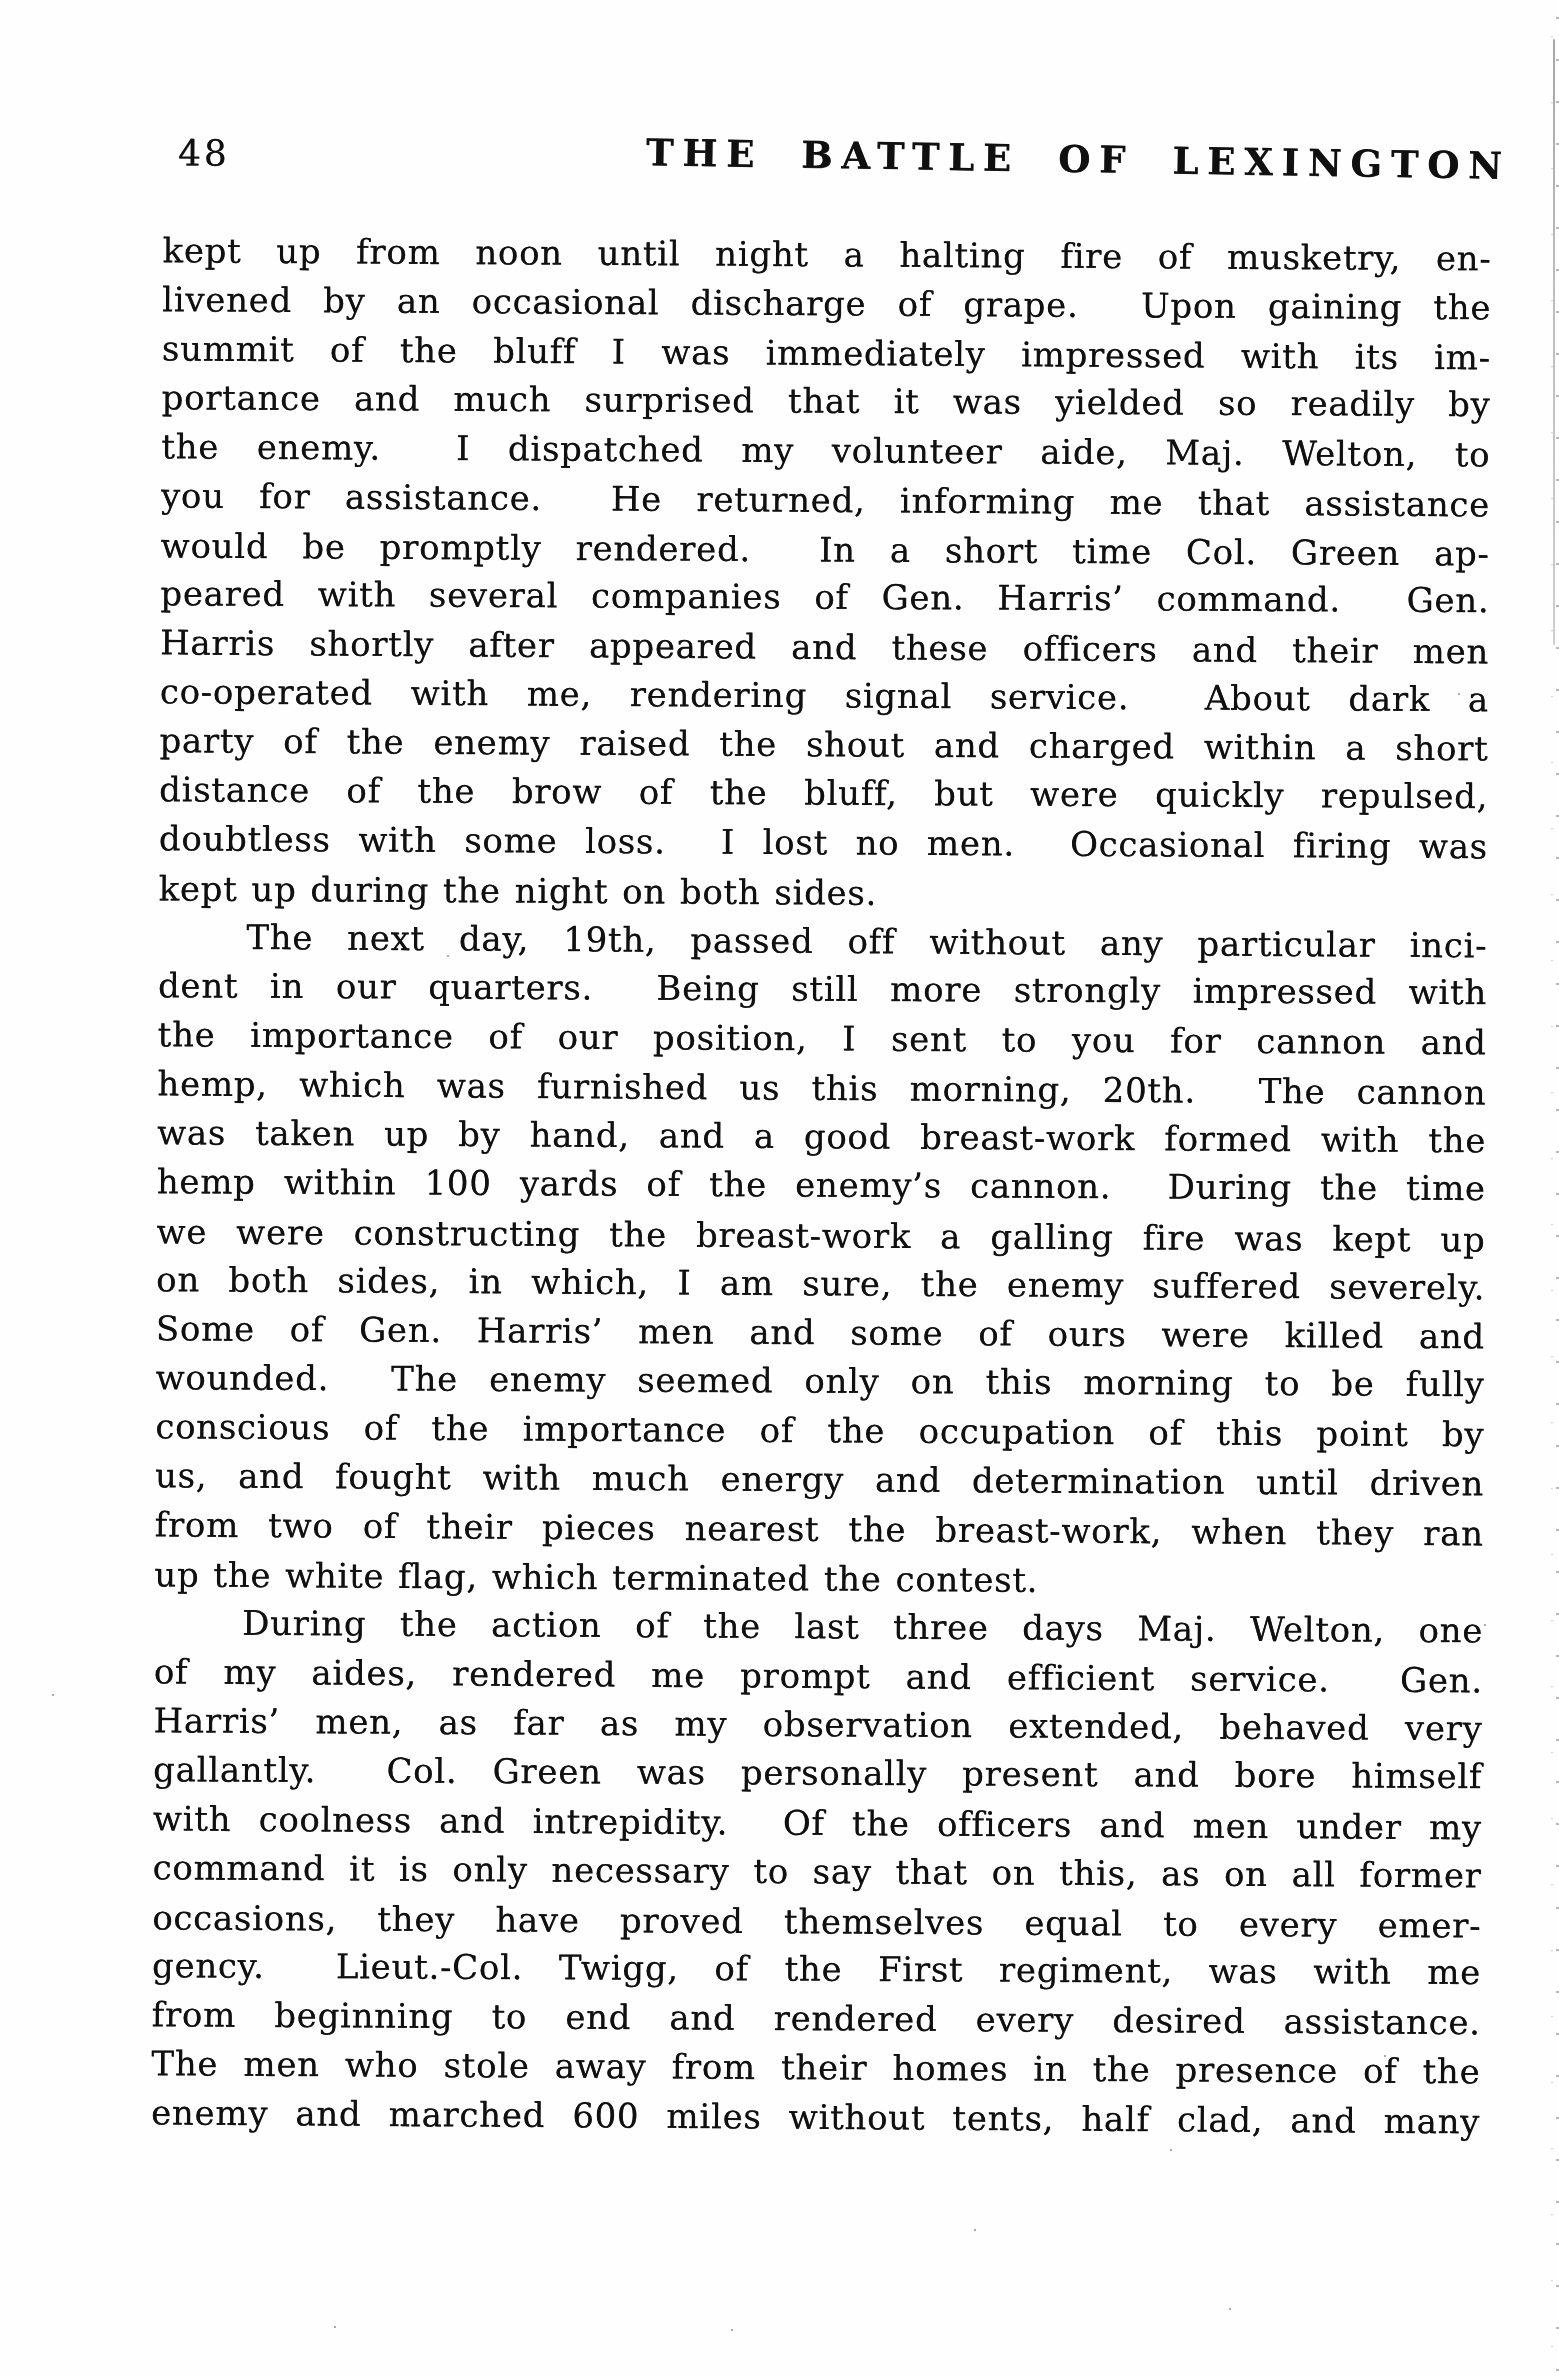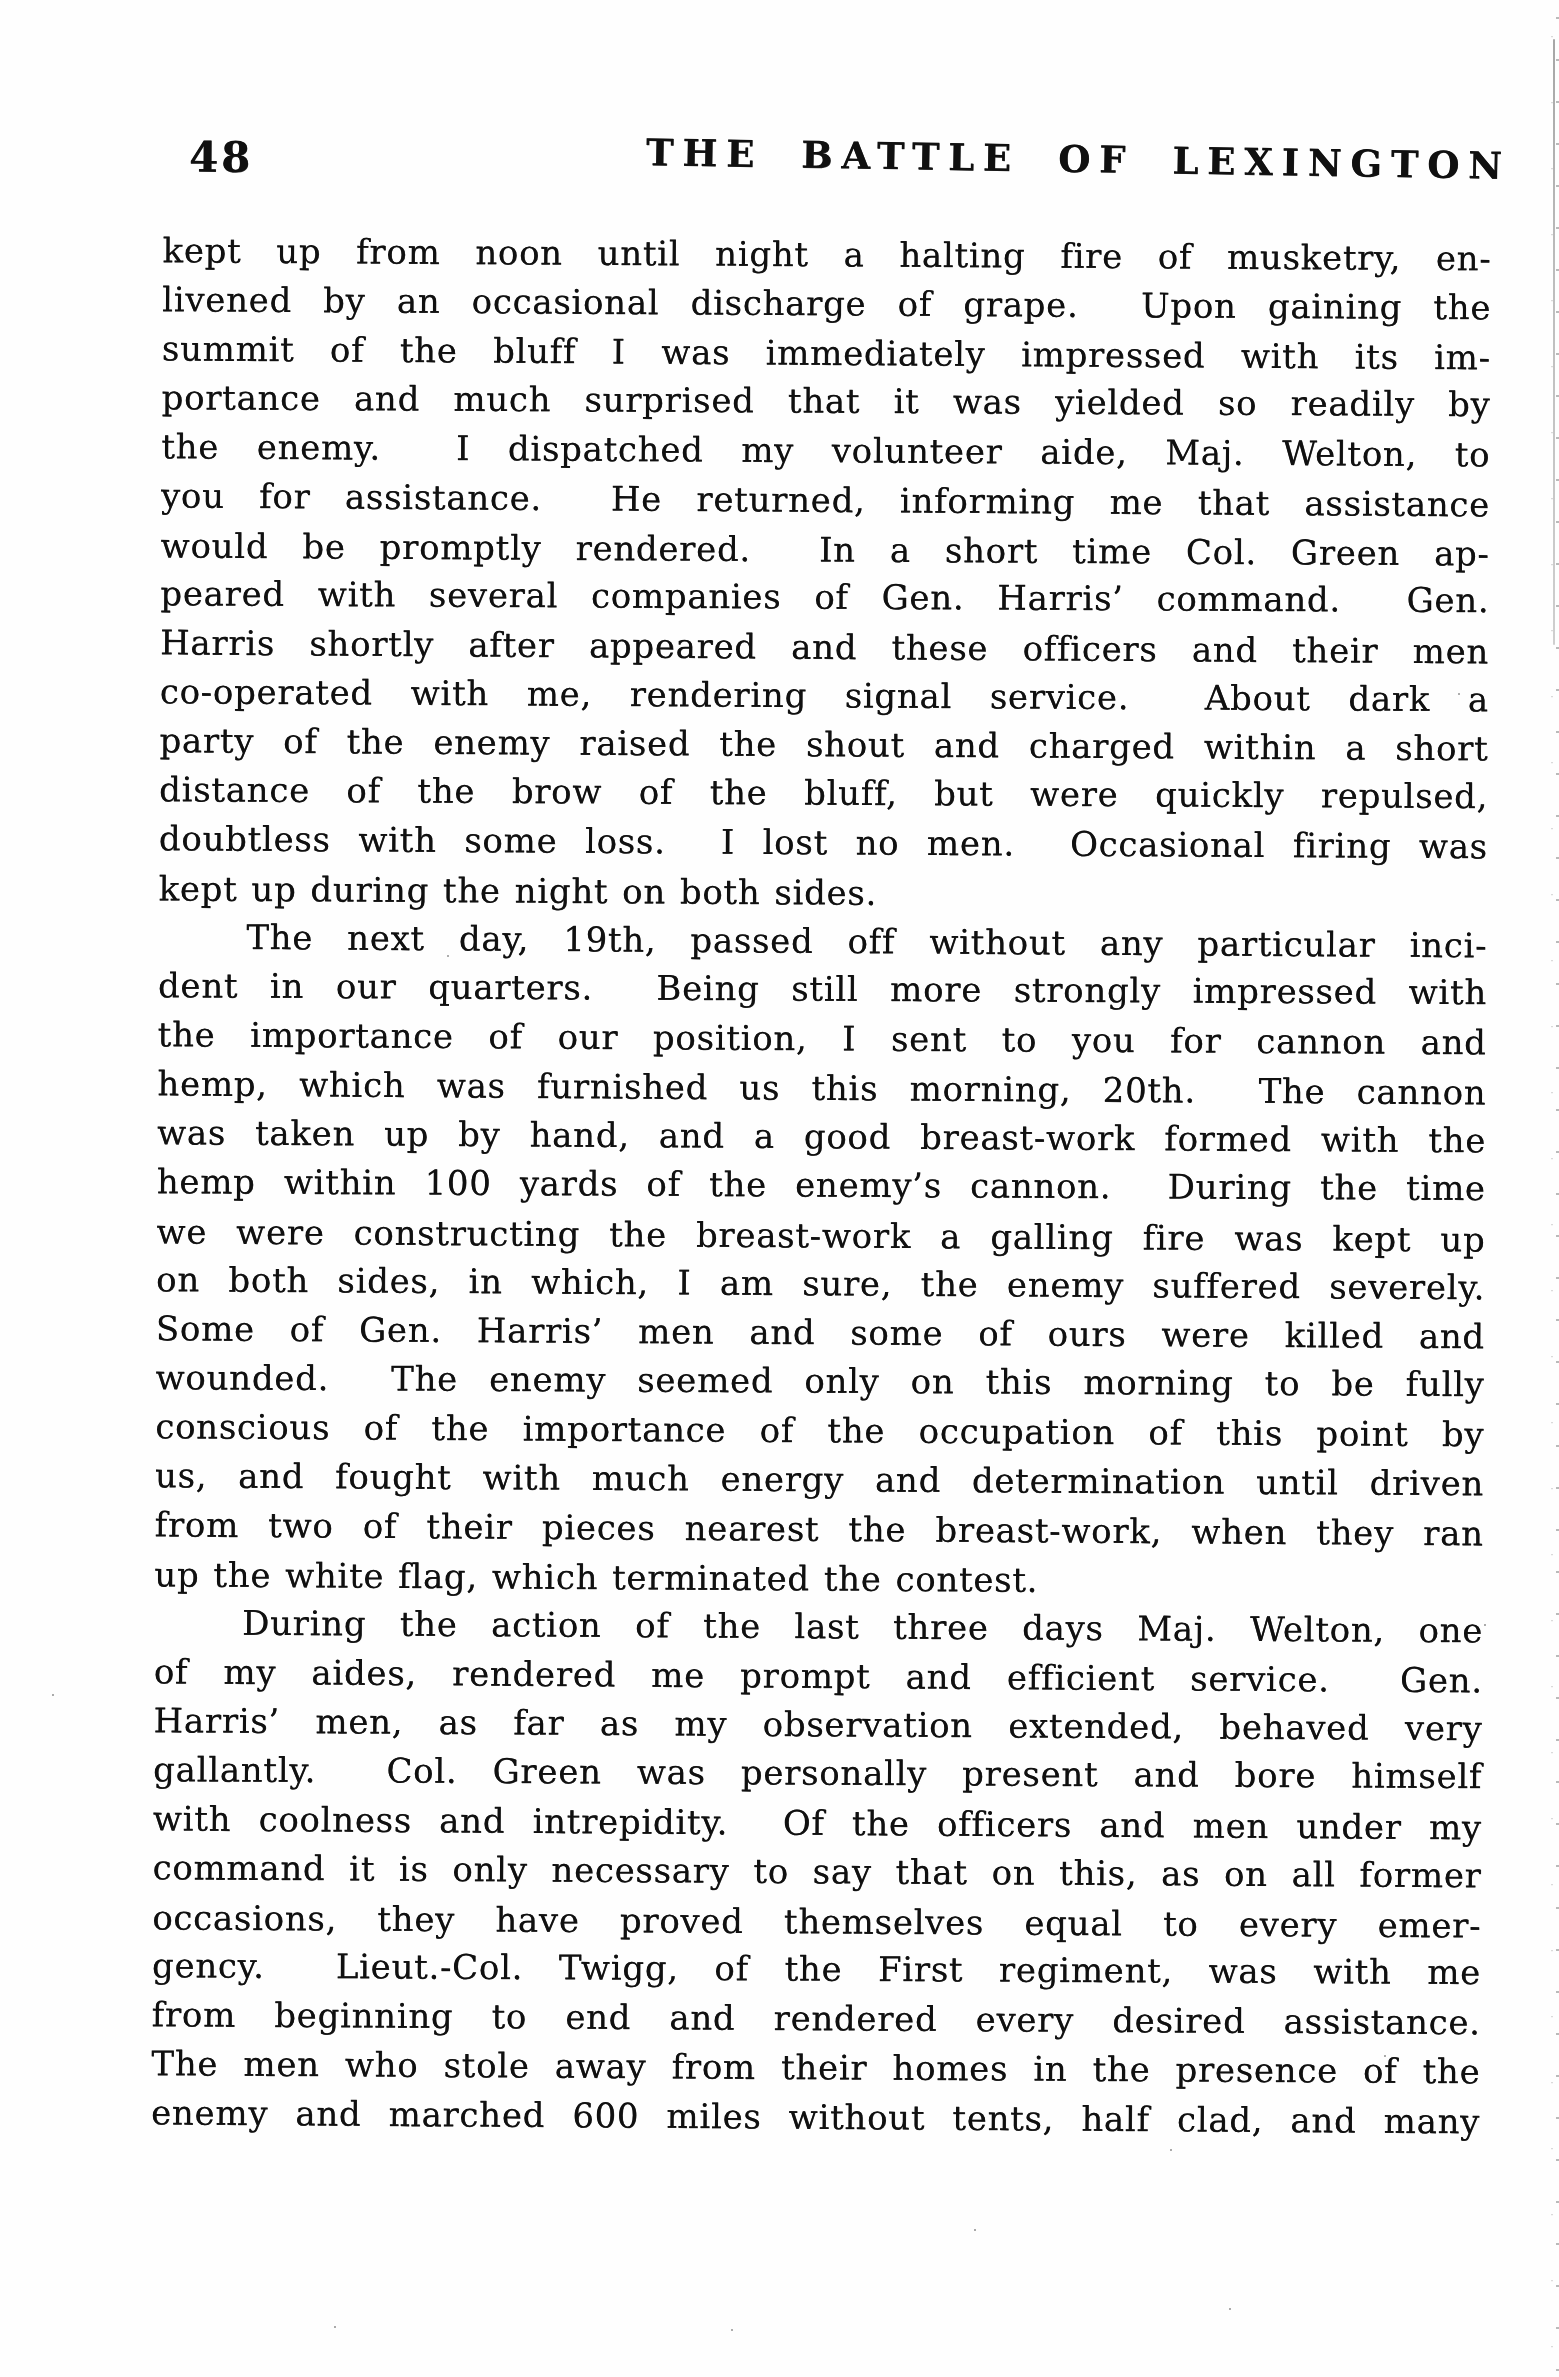--- a/index.html
+++ b/index.html
@@ -29,25 +29,25 @@
   }
   .page-header {
     position: absolute;
     top: 125px;
     left: 0;
     width: 1559px;
     height: 77px;
   }
   .page-number {
     position: absolute;
-    left: 190px;
+    left: 179px;
     top: 10.6px;
-    font-size: 42px;
+    font-size: 36px;
     letter-spacing: 2.9px;
-    font-weight: 700;
+    font-weight: 400;
     text-shadow: 0.3px 0.3px 0.5px rgba(0,0,0,0.75);
   }
   .running-title {
     position: absolute;
     left: 647px;
     top: 5.9px;
     width: 830px;
     font-size: 37px;
     font-weight: bold;
     letter-spacing: 8.8px;

